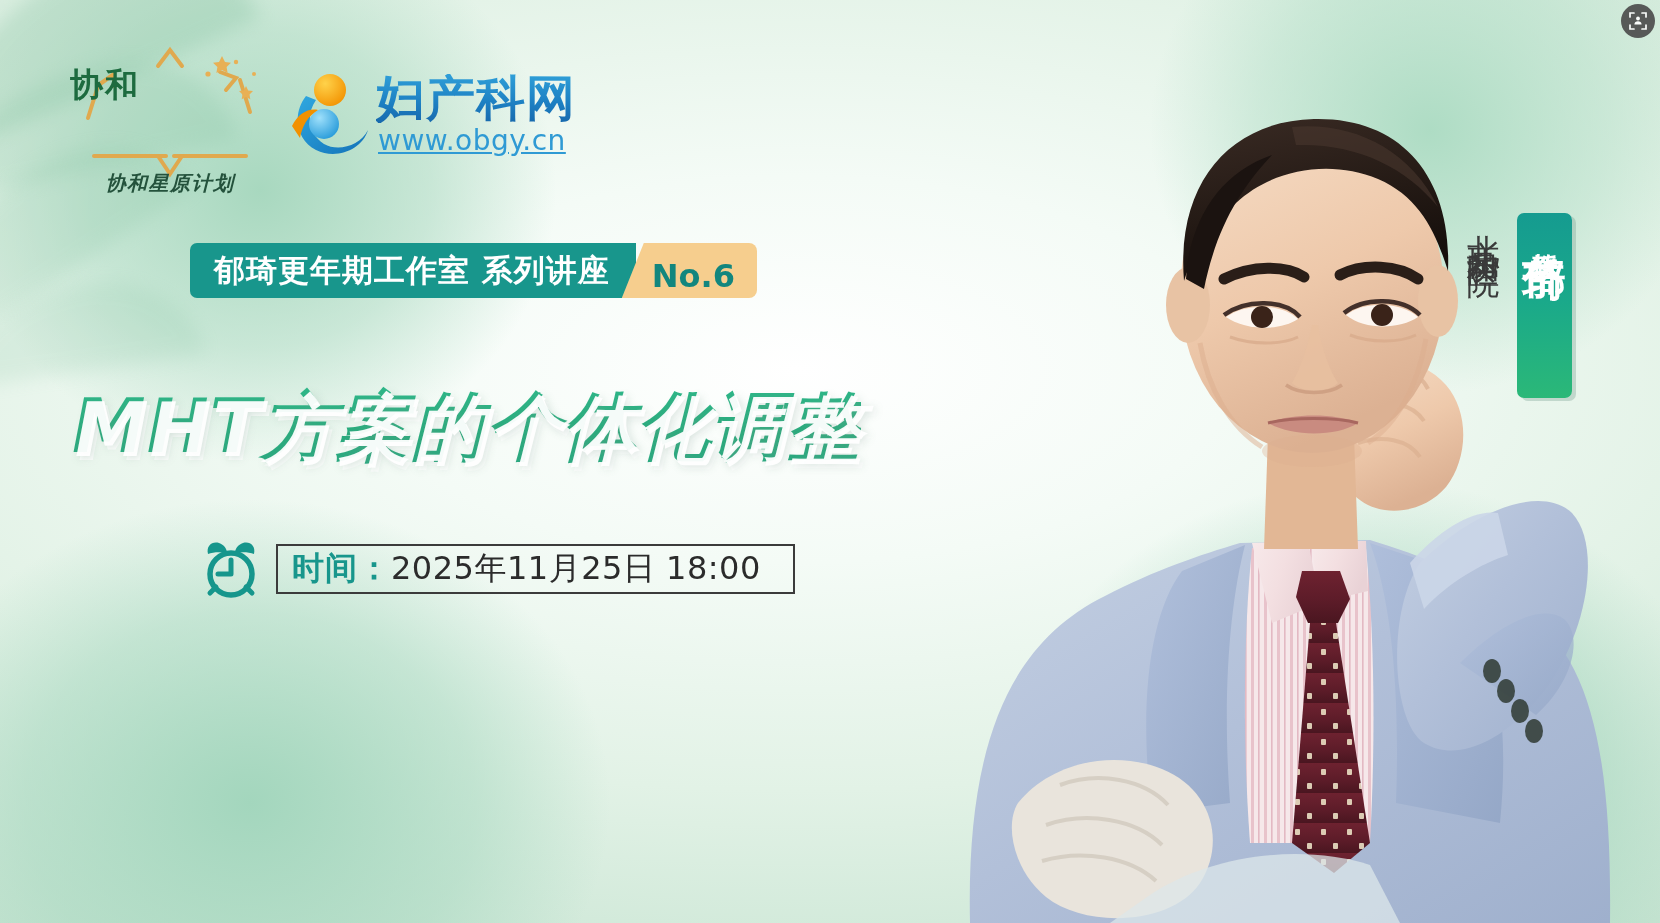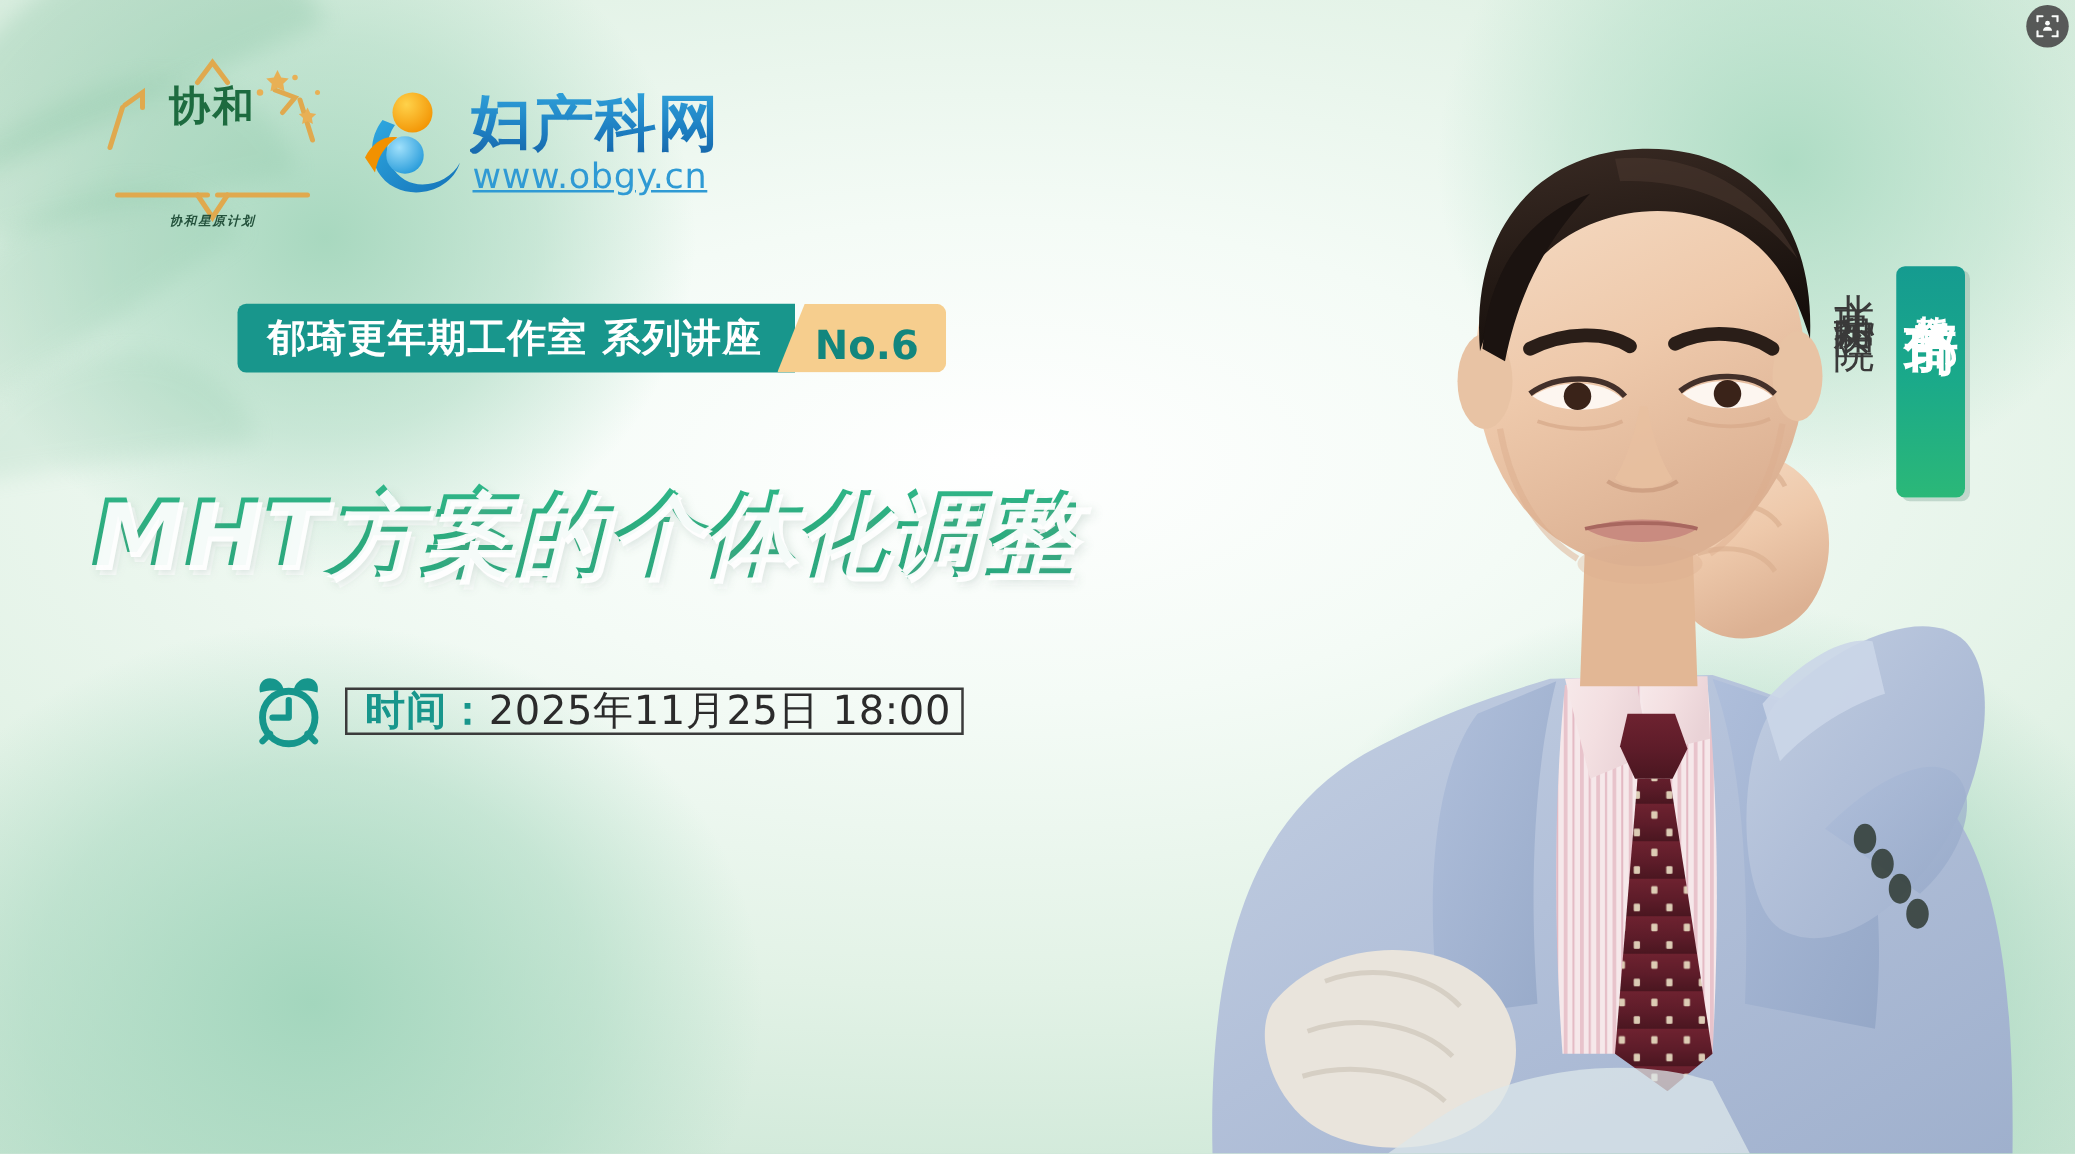--- a/index.html
+++ b/index.html
@@ -43,29 +43,29 @@
   #scan-btn{
     position:absolute; right:5px; top:4px; width:34px; height:34px;
     border-radius:50%; background:#4a4a4a; opacity:.9;
     display:flex; align-items:center; justify-content:center; cursor:pointer; z-index:60;
   }
 
   
   #xh-logo{ position:absolute; left:70px; top:44px; width:200px; height:160px; z-index:20; }
   #xh-logo .frame{position:absolute; inset:0;}
   #xh-logo .xh-text{
-    position:absolute; left:0; right:0; top:22px; text-align:center;
+    position:absolute; left:0; right:0; top:22px; text-align:left;
     color:#1d6b3f; font-weight:bold; letter-spacing:2px;
     font-family:"DejaVu Sans","Liberation Sans",sans-serif; line-height:1.18;
   }
   #xh-logo .xh-l1{font-size:33px;}
   #xh-logo .xh-l2{font-size:33px;}
   #xh-logo .xh-sub{
     position:absolute; left:0; right:0; top:126px; text-align:center;
-    color:#24523c; font-size:10px; letter-spacing:1.5px; font-style:italic; font-weight:bold;
+    color:#24523c; font-size:20px; letter-spacing:1.5px; font-style:italic; font-weight:bold;
     font-family:"DejaVu Serif","Liberation Serif",serif;
   }
 
   
   #obgy-logo{position:absolute; left:286px; top:66px; width:240px; height:100px; z-index:20;}
   #obgy-mark{position:absolute; left:0; top:4px; width:86px; height:88px;}
   #obgy-title{
     position:absolute; left:90px; top:8px; font-size:49px; font-weight:bold; letter-spacing:1px;
     font-family:"DejaVu Sans","Liberation Sans",sans-serif;
     background:linear-gradient(180deg,#2f9fd8 0%,#1d7fc2 60%,#1769ad 100%);
@@ -103,22 +103,22 @@
     -webkit-background-clip:text; background-clip:text;
     -webkit-text-fill-color:transparent;
     text-shadow:3px 4px 0 rgba(255,255,255,.95), 5px 6px 8px rgba(120,160,140,.30);
     filter:drop-shadow(3px 4px 0 rgba(255,255,255,.9));
   }
 
   
   #time-row{position:absolute; left:200px; top:538px; display:flex; align-items:center; z-index:25;}
   #clock-icon{width:62px; height:62px; margin-right:14px; flex:0 0 auto;}
   #time-box{
-    border:2px solid #3b3b3b; height:38px; display:flex; align-items:center;
-    padding:0 8px 0 14px; background:transparent;
+    border:2px solid #3b3b3b; height:50px; display:flex; align-items:center;
+    padding:0 32px 0 14px; background:transparent;
   }
   #time-label{color:#18968c; font-size:32px; font-weight:bold; letter-spacing:1px;
     font-family:"DejaVu Sans","Liberation Sans",sans-serif;}
   #time-value{color:#2b2b2b; font-size:32px; font-weight:500; letter-spacing:.5px; margin-left:0;
     font-family:"DejaVu Sans","Liberation Sans",sans-serif;}
 
   
   #portrait{position:absolute; right:40px; bottom:0; width:720px; height:880px; z-index:10;}
   #portrait svg{width:100%; height:100%; display:block;}
 

